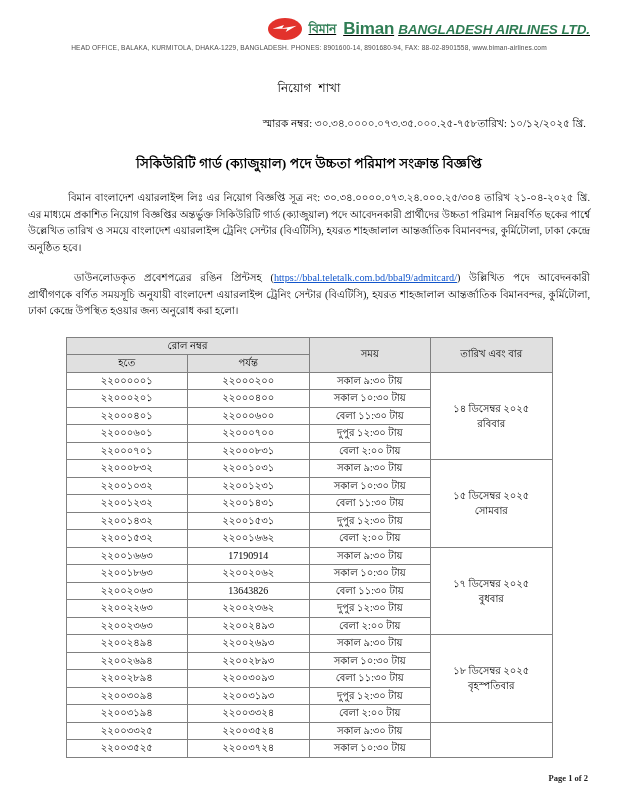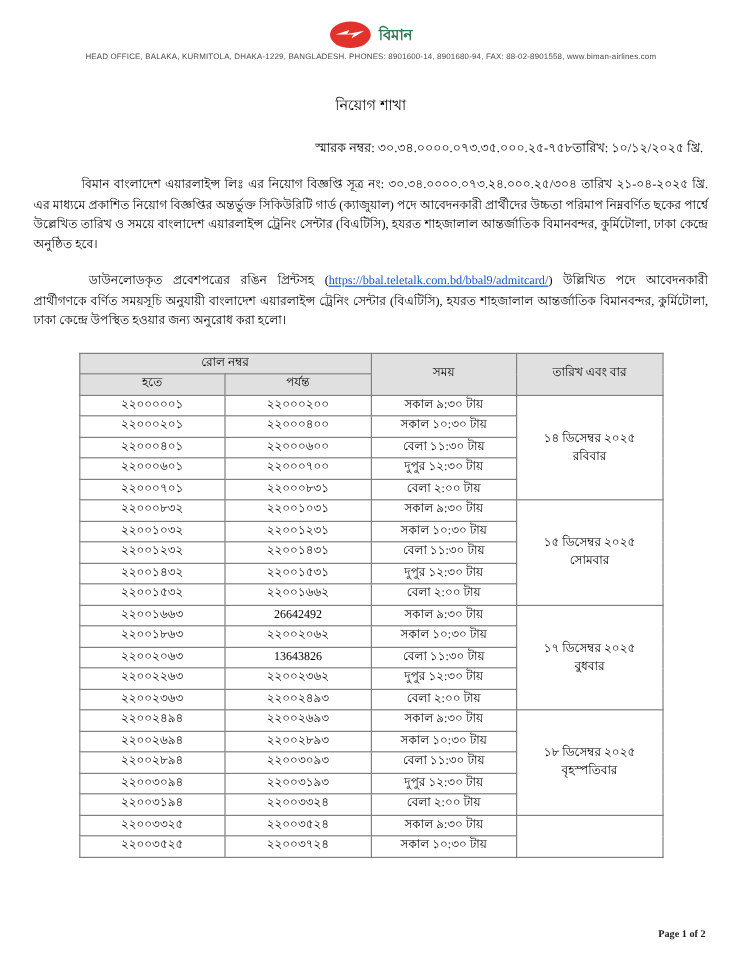--- a/index.html
+++ b/index.html
@@ -25,23 +25,24 @@
   
   .letterhead {
     padding: 18px 28px 6px 28px;
     display: flex;
     flex-direction: column;
     align-items: center;
   }
   .lh-row {
     display: flex;
     align-items: center;
-    justify-content: center;
+    justify-content: flex-end;
     gap: 7px;
     width: 100%;
+    text-decoration: underline;
   }
   .logo-mark {
     width: 34px; height: 22px;
     border-radius: 50%;
     background: #e2322c;
     position: relative;
     flex: 0 0 auto;
     overflow: hidden;
   }
   .logo-mark::after {
@@ -90,21 +91,21 @@
     letter-spacing: 0.15px;
     white-space: nowrap;
     text-align: center;
   }
 
   
   .section-title {
     text-align: center;
     font-size: 12px;
     margin-top: 22px;
-    font-family: Liberation Sans, sans-serif;
+    font-family: Liberation Mono, monospace;
   }
 
   
   .memo-line {
     display: flex;
     justify-content: flex-end;
     align-items: baseline;
     padding: 0 32px;
     margin-top: 17px;
     font-size: 10.5px;
@@ -184,31 +185,36 @@
 <body>
 
 <div class="page">
 
   <div class="letterhead">
     <div class="lh-row">
       <div class="logo-mark"></div>
       <div class="brand-bn">
         <span class="l1">বিমান</span>
       </div>
+      <div class="brand-en">
+        <span class="big">Biman</span>
+        <span class="small">BANGLADESH AIRLINES LTD.</span>
+      </div>
     </div>
     <div class="lh-address">HEAD OFFICE, BALAKA, KURMITOLA, DHAKA-1229, BANGLADESH. PHONES: 8901600-14, 8901680-94, FAX: 88-02-8901558, www.biman-airlines.com</div>
   </div>
 
   <div class="section-title">নিয়োগ শাখা</div>
 
   <div class="memo-line">
     <span>স্মারক নম্বর: ৩০.৩৪.০০০০.০৭৩.৩৫.০০০.২৫-৭৫৮</span>
     <span>তারিখ: ১০/১২/২০২৫ খ্রি.</span>
   </div>
 
+  <div class="doc-title">সিকিউরিটি গার্ড (ক্যাজুয়াল) পদে উচ্চতা পরিমাপ সংক্রান্ত বিজ্ঞপ্তি</div>
 
   <div class="body-wrap">
     <p class="para">বিমান বাংলাদেশ এয়ারলাইন্স লিঃ এর নিয়োগ বিজ্ঞপ্তি সূত্র নং: ৩০.৩৪.০০০০.০৭৩.২৪.০০০.২৫/৩০৪ তারিখ ২১-০৪-২০২৫ খ্রি. এর মাধ্যমে প্রকাশিত নিয়োগ বিজ্ঞপ্তির অন্তর্ভুক্ত সিকিউরিটি গার্ড (ক্যাজুয়াল) পদে আবেদনকারী প্রার্থীদের উচ্চতা পরিমাপ নিম্নবর্ণিত ছকের পার্শ্বে উল্লেখিত তারিখ ও সময়ে বাংলাদেশ এয়ারলাইন্স ট্রেনিং সেন্টার (বিএটিসি), হযরত শাহজালাল আন্তর্জাতিক বিমানবন্দর, কুর্মিটোলা, ঢাকা কেন্দ্রে অনুষ্ঠিত হবে।</p>
 
     <p class="para center-indent"><span>ডাউনলোডকৃত প্রবেশপত্রের রঙিন প্রিন্টসহ (</span><a class="link" href="#">https://bbal.teletalk.com.bd/bbal9/admitcard/</a><span>) উল্লিখিত পদে আবেদনকারী প্রার্থীগণকে বর্ণিত সময়সূচি অনুযায়ী বাংলাদেশ এয়ারলাইন্স ট্রেনিং সেন্টার (বিএটিসি), হযরত শাহজালাল আন্তর্জাতিক বিমানবন্দর, কুর্মিটোলা, ঢাকা কেন্দ্রে উপস্থিত হওয়ার জন্য অনুরোধ করা হলো।</span></p>
 
   </div>
 
   <table class="sched">
     <thead>
@@ -276,21 +282,21 @@
           <td class="rollcell">২২০০১৫৩১</td>
           <td class="timecell">দুপুর ১২:৩০ টায়</td>
         </tr>
         <tr>
           <td class="rollcell">২২০০১৫৩২</td>
           <td class="rollcell">২২০০১৬৬২</td>
           <td class="timecell">বেলা ২:০০ টায়</td>
         </tr>
         <tr>
           <td class="rollcell">২২০০১৬৬৩</td>
-          <td class="rollcell">26642492</td>
+          <td class="rollcell">17190914</td>
           <td class="timecell">সকাল ৯:৩০ টায়</td>
           <td class="datecell" rowspan="5">
             <span class="date-day">১৭  ডিসেম্বর ২০২৫</span>
             <span class="date-day">বুধবার</span>
           </td>
         </tr>
         <tr>
           <td class="rollcell">২২০০১৮৬৩</td>
           <td class="rollcell">২২০০২০৬২</td>
           <td class="timecell">সকাল ১০:৩০ টায়</td>

